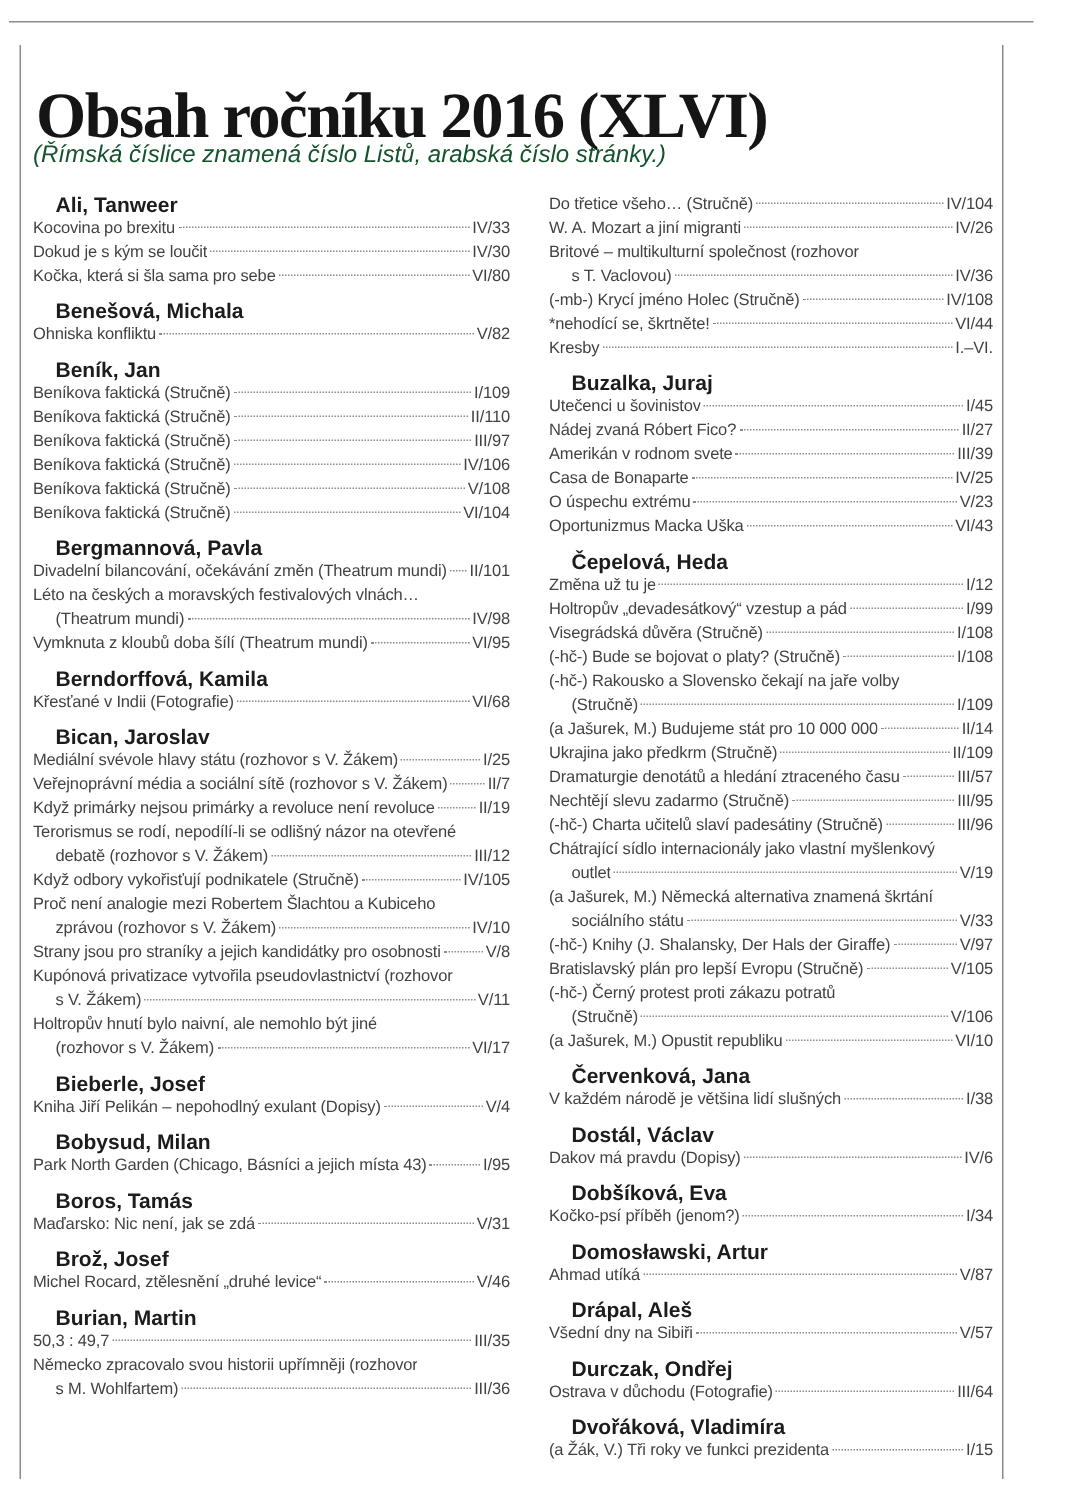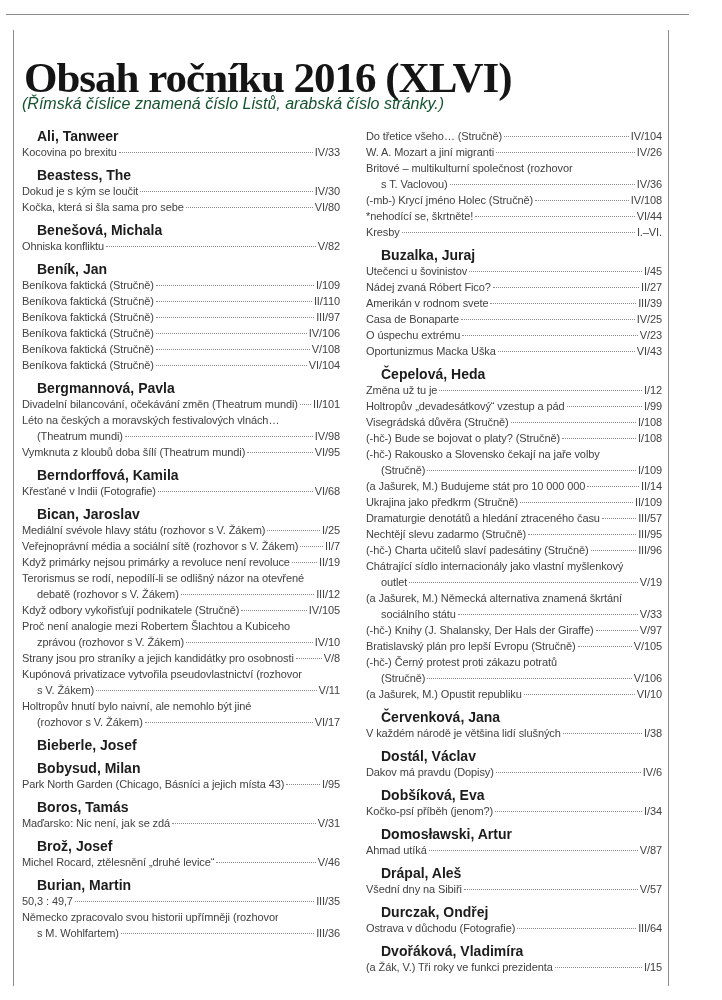--- a/index.html
+++ b/index.html
@@ -61,21 +61,20 @@
         <div class="author">Ali, Tanweer</div>
         <div class="entry">
           <div class="line">
             <span class="txt">Kocovina po brexitu</span>
             <span class="leader"></span>
             <span class="ref">IV/33</span>
           </div>
         </div>
       </div>
       <div class="section">
-        <div class="author">Beastess, The</div>
         <div class="entry">
           <div class="line">
             <span class="txt">Dokud je s kým se loučit</span>
             <span class="leader"></span>
             <span class="ref">IV/30</span>
           </div>
         </div>
         <div class="entry">
           <div class="line">
             <span class="txt">Kočka, která si šla sama pro sebe</span>
@@ -249,20 +248,27 @@
           </div>
           <div class="line cont">
             <span class="txt">(rozhovor s V. Žákem)</span>
             <span class="leader"></span>
             <span class="ref">VI/17</span>
           </div>
         </div>
       </div>
       <div class="section">
         <div class="author">Bieberle, Josef</div>
+        <div class="entry">
+          <div class="line">
+            <span class="txt">Kniha Jiří Pelikán – nepohodlný exulant (Dopisy)</span>
+            <span class="leader"></span>
+            <span class="ref">V/4</span>
+          </div>
+        </div>
       </div>
       <div class="section">
         <div class="author">Bobysud, Milan</div>
         <div class="entry">
           <div class="line">
             <span class="txt">Park North Garden (Chicago, Básníci a jejich místa 43)</span>
             <span class="leader"></span>
             <span class="ref">I/95</span>
           </div>
         </div>

